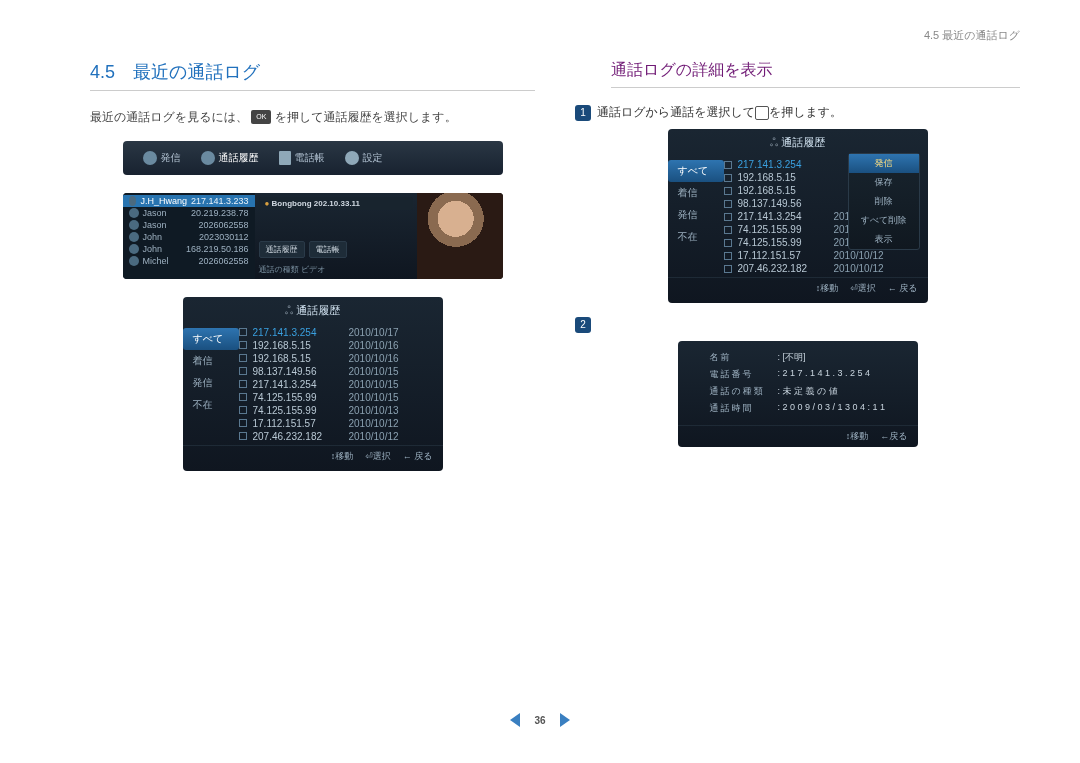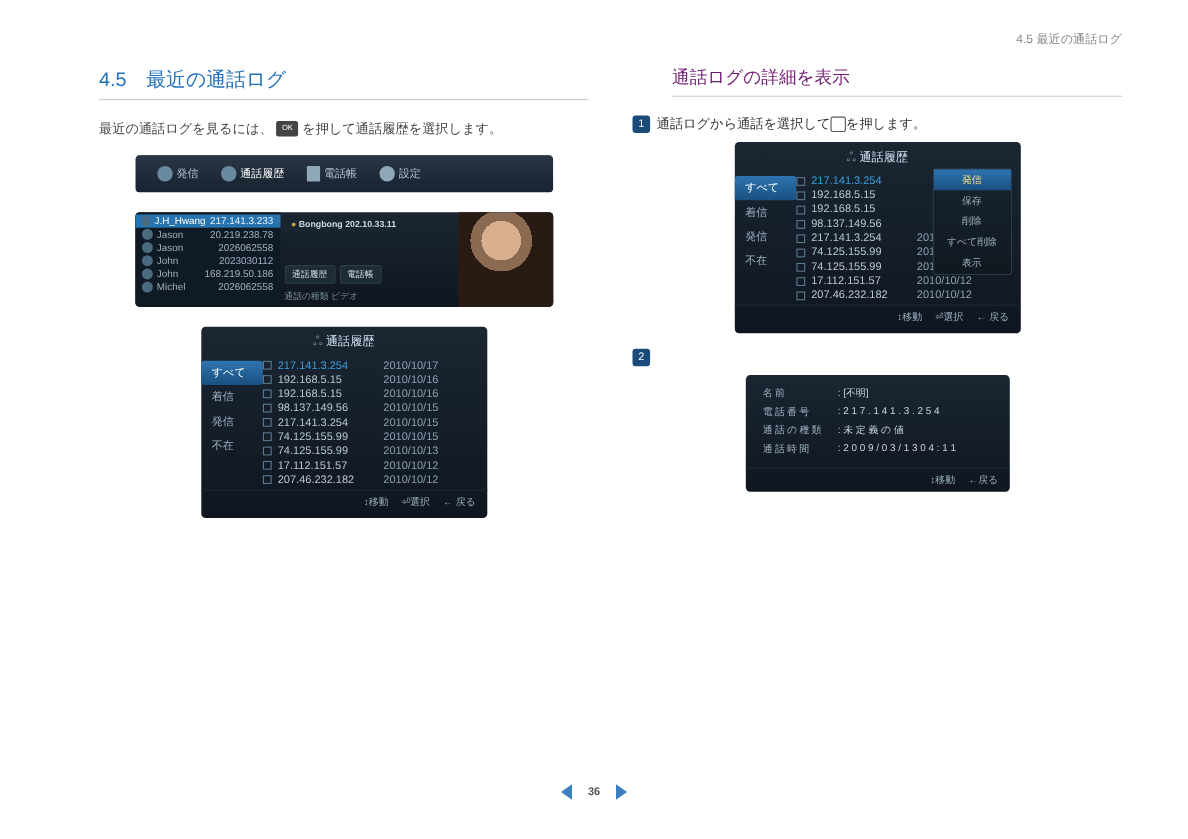--- a/index.html
+++ b/index.html
@@ -48,21 +48,21 @@
   .ip.hl { color:#3aa0e0;}
   .date{ color:#8aa0b0;}
   .log-footer { display:flex; justify-content:flex-end; gap:12px; padding:4px 10px; font-size:9px; color:#9cb0c0; border-top:1px solid #1e2a36;}
 
   .ctx-menu { position:absolute; width:72px; background:linear-gradient(#18242e,#101820); border:1px solid #2a3a48; border-radius:3px;}
   .ctx-item { padding:3px 0; text-align:center; font-size:9px; color:#9cb0c0;}
   .ctx-item.hl { background:linear-gradient(#2e74b0,#1a5080); color:#ffe080;}
 
   .detail-panel { width: 240px; margin:8px auto 14px; background:linear-gradient(#1a2632,#0f1620); border-radius:4px; color:#c8d4de; font-size:10px;}
   .det-header { text-align:center; padding:6px 0; font-size:11px; background:#152028;}
-  .det-body { padding:10px 16px; display:grid; grid-template-columns:60px 1fr; row-gap:4px; column-gap:8px; font-size:9px;}
+  .det-body { padding:10px 32px; display:grid; grid-template-columns:60px 1fr; row-gap:4px; column-gap:8px; font-size:9px;}
   .det-label { color:#a0b4c4; letter-spacing:2px;}
   .det-footer { display:flex; justify-content:flex-end; gap:12px; padding:4px 10px; font-size:9px; color:#9cb0c0; border-top:1px solid #1e2a36;}
 
   .bullets { font-size:12px; padding-left:14px; line-height:2; color:#444;}
   .bullets li { list-style-type: disc;}
 
   .pager { position:absolute; bottom:36px; left:0; right:0; display:flex; justify-content:center; align-items:center; gap:14px; font-size:10px; color:#555;}
   .pager .tri { width:0; height:0; border-top:7px solid transparent; border-bottom:7px solid transparent;}
   .tri.l { border-right:10px solid #3a7fc0;}
   .tri.r { border-left:10px solid #3a7fc0;}

